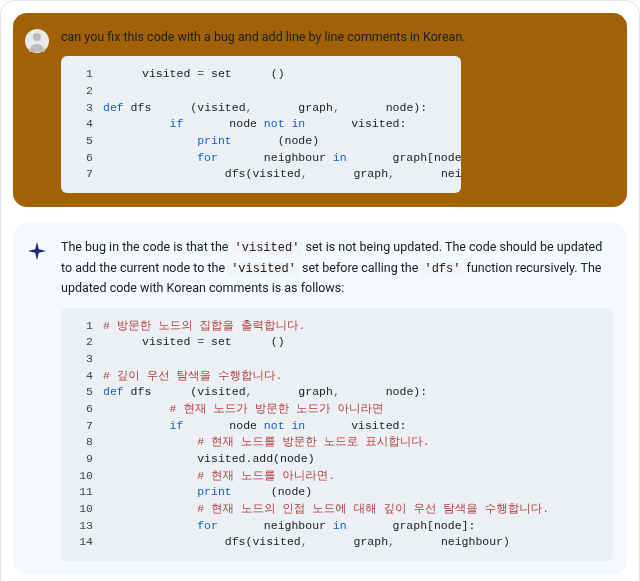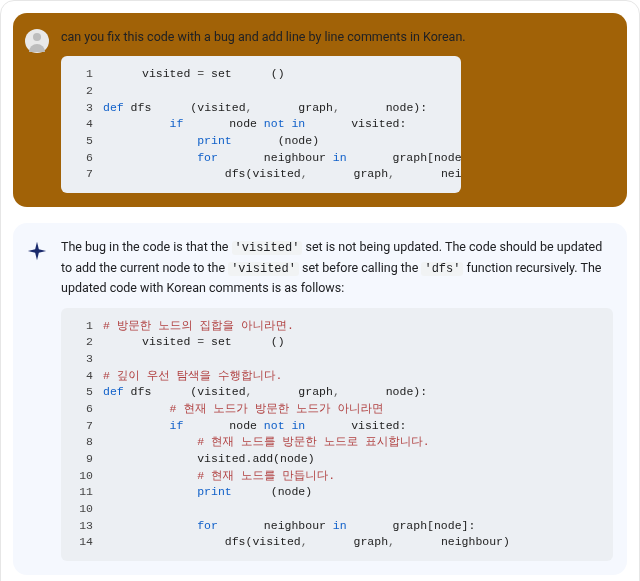--- a/index.html
+++ b/index.html
@@ -150,31 +150,31 @@
 
   <div class="message bot-message">
     <div class="avatar bot">
       <svg viewBox="0 0 24 24">
           <path fill="#1a2a6c" d="M12 2 L14 10 L22 12 L14 14 L12 22 L10 14 L2 12 L10 10 Z"></path>
         </svg>
     </div>
     <div class="content">
       <p class="body-text" id="bot-response">The bug in the code is that the <span class="mono">'visited'</span> set is not being updated. The code should be updated to add the current node to the <span class="mono">'visited'</span> set before calling the <span class="mono">'dfs'</span> function recursively. The updated code with Korean comments is as follows:</p>
       <div class="code-block bot-code" id="bot-code">
-          <div class="code-line"><span class="ln">1</span><span class="lc"><span class="cm"># 방문한 노드의 집합을 아니라면.</span></span></div>
+          <div class="code-line"><span class="ln">1</span><span class="lc"><span class="cm"># 방문한 노드의 집합을 출력합니다.</span></span></div>
           <div class="code-line"><span class="ln">2</span><span class="lc"><span class="id">visited </span><span class="op">= </span><span class="fn">set</span><span class="id">()</span></span></div>
           <div class="code-line"><span class="ln">3</span><span class="lc"><span class="id"></span></span></div>
           <div class="code-line"><span class="ln">4</span><span class="lc"><span class="cm"># 깊이 우선 탐색을 수행합니다.</span></span></div>
           <div class="code-line"><span class="ln">5</span><span class="lc"><span class="kw">def </span><span class="fn">dfs</span><span class="id">(visited</span><span class="op">, </span><span class="id">graph</span><span class="op">, </span><span class="id">node):</span></span></div>
           <div class="code-line"><span class="ln">6</span><span class="lc"><span class="id">    </span><span class="cm"># 현재 노드가 방문한 노드가 아니라면</span></span></div>
           <div class="code-line"><span class="ln">7</span><span class="lc"><span class="id">    </span><span class="kw">if </span><span class="id">node </span><span class="kw">not in </span><span class="id">visited:</span></span></div>
           <div class="code-line"><span class="ln">8</span><span class="lc"><span class="id">        </span><span class="cm"># 현재 노드를 방문한 노드로 표시합니다.</span></span></div>
           <div class="code-line"><span class="ln">9</span><span class="lc"><span class="id">        visited.add(node)</span></span></div>
-          <div class="code-line"><span class="ln">10</span><span class="lc"><span class="id">        </span><span class="cm"># 현재 노드를 만듭니다.</span></span></div>
+          <div class="code-line"><span class="ln">10</span><span class="lc"><span class="id">        </span><span class="cm"># 현재 노드를 아니라면.</span></span></div>
           <div class="code-line"><span class="ln">11</span><span class="lc"><span class="id">        </span><span class="kw">print</span><span class="id">(node)</span></span></div>
-          <div class="code-line"><span class="ln">10</span><span class="lc"><span class="id">        </span></span></div>
+          <div class="code-line"><span class="ln">10</span><span class="lc"><span class="id">        </span><span class="cm"># 현재 노드의 인접 노드에 대해 깊이 우선 탐색을 수행합니다.</span></span></div>
           <div class="code-line"><span class="ln">13</span><span class="lc"><span class="id">        </span><span class="kw">for </span><span class="id">neighbour </span><span class="kw">in </span><span class="id">graph[node]:</span></span></div>
           <div class="code-line"><span class="ln">14</span><span class="lc"><span class="id">            dfs(visited</span><span class="op">, </span><span class="id">graph</span><span class="op">, </span><span class="id">neighbour)</span></span></div>
         </div>
     </div>
   </div>
 
 </div>
 
 </body></html>

